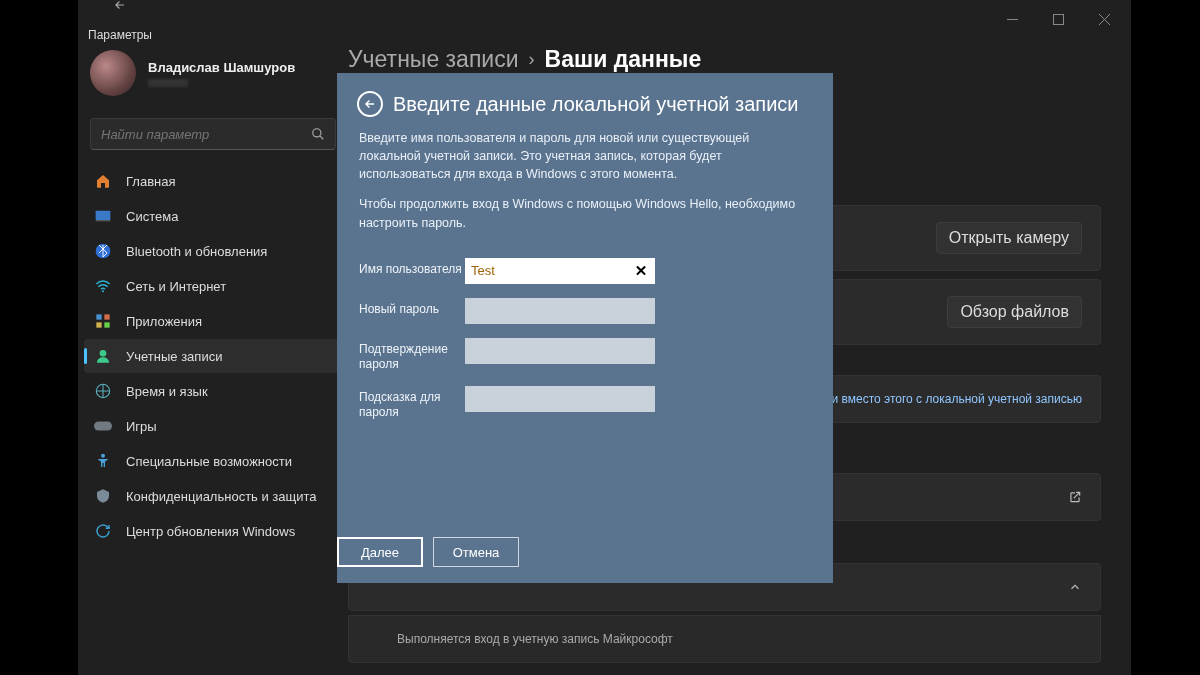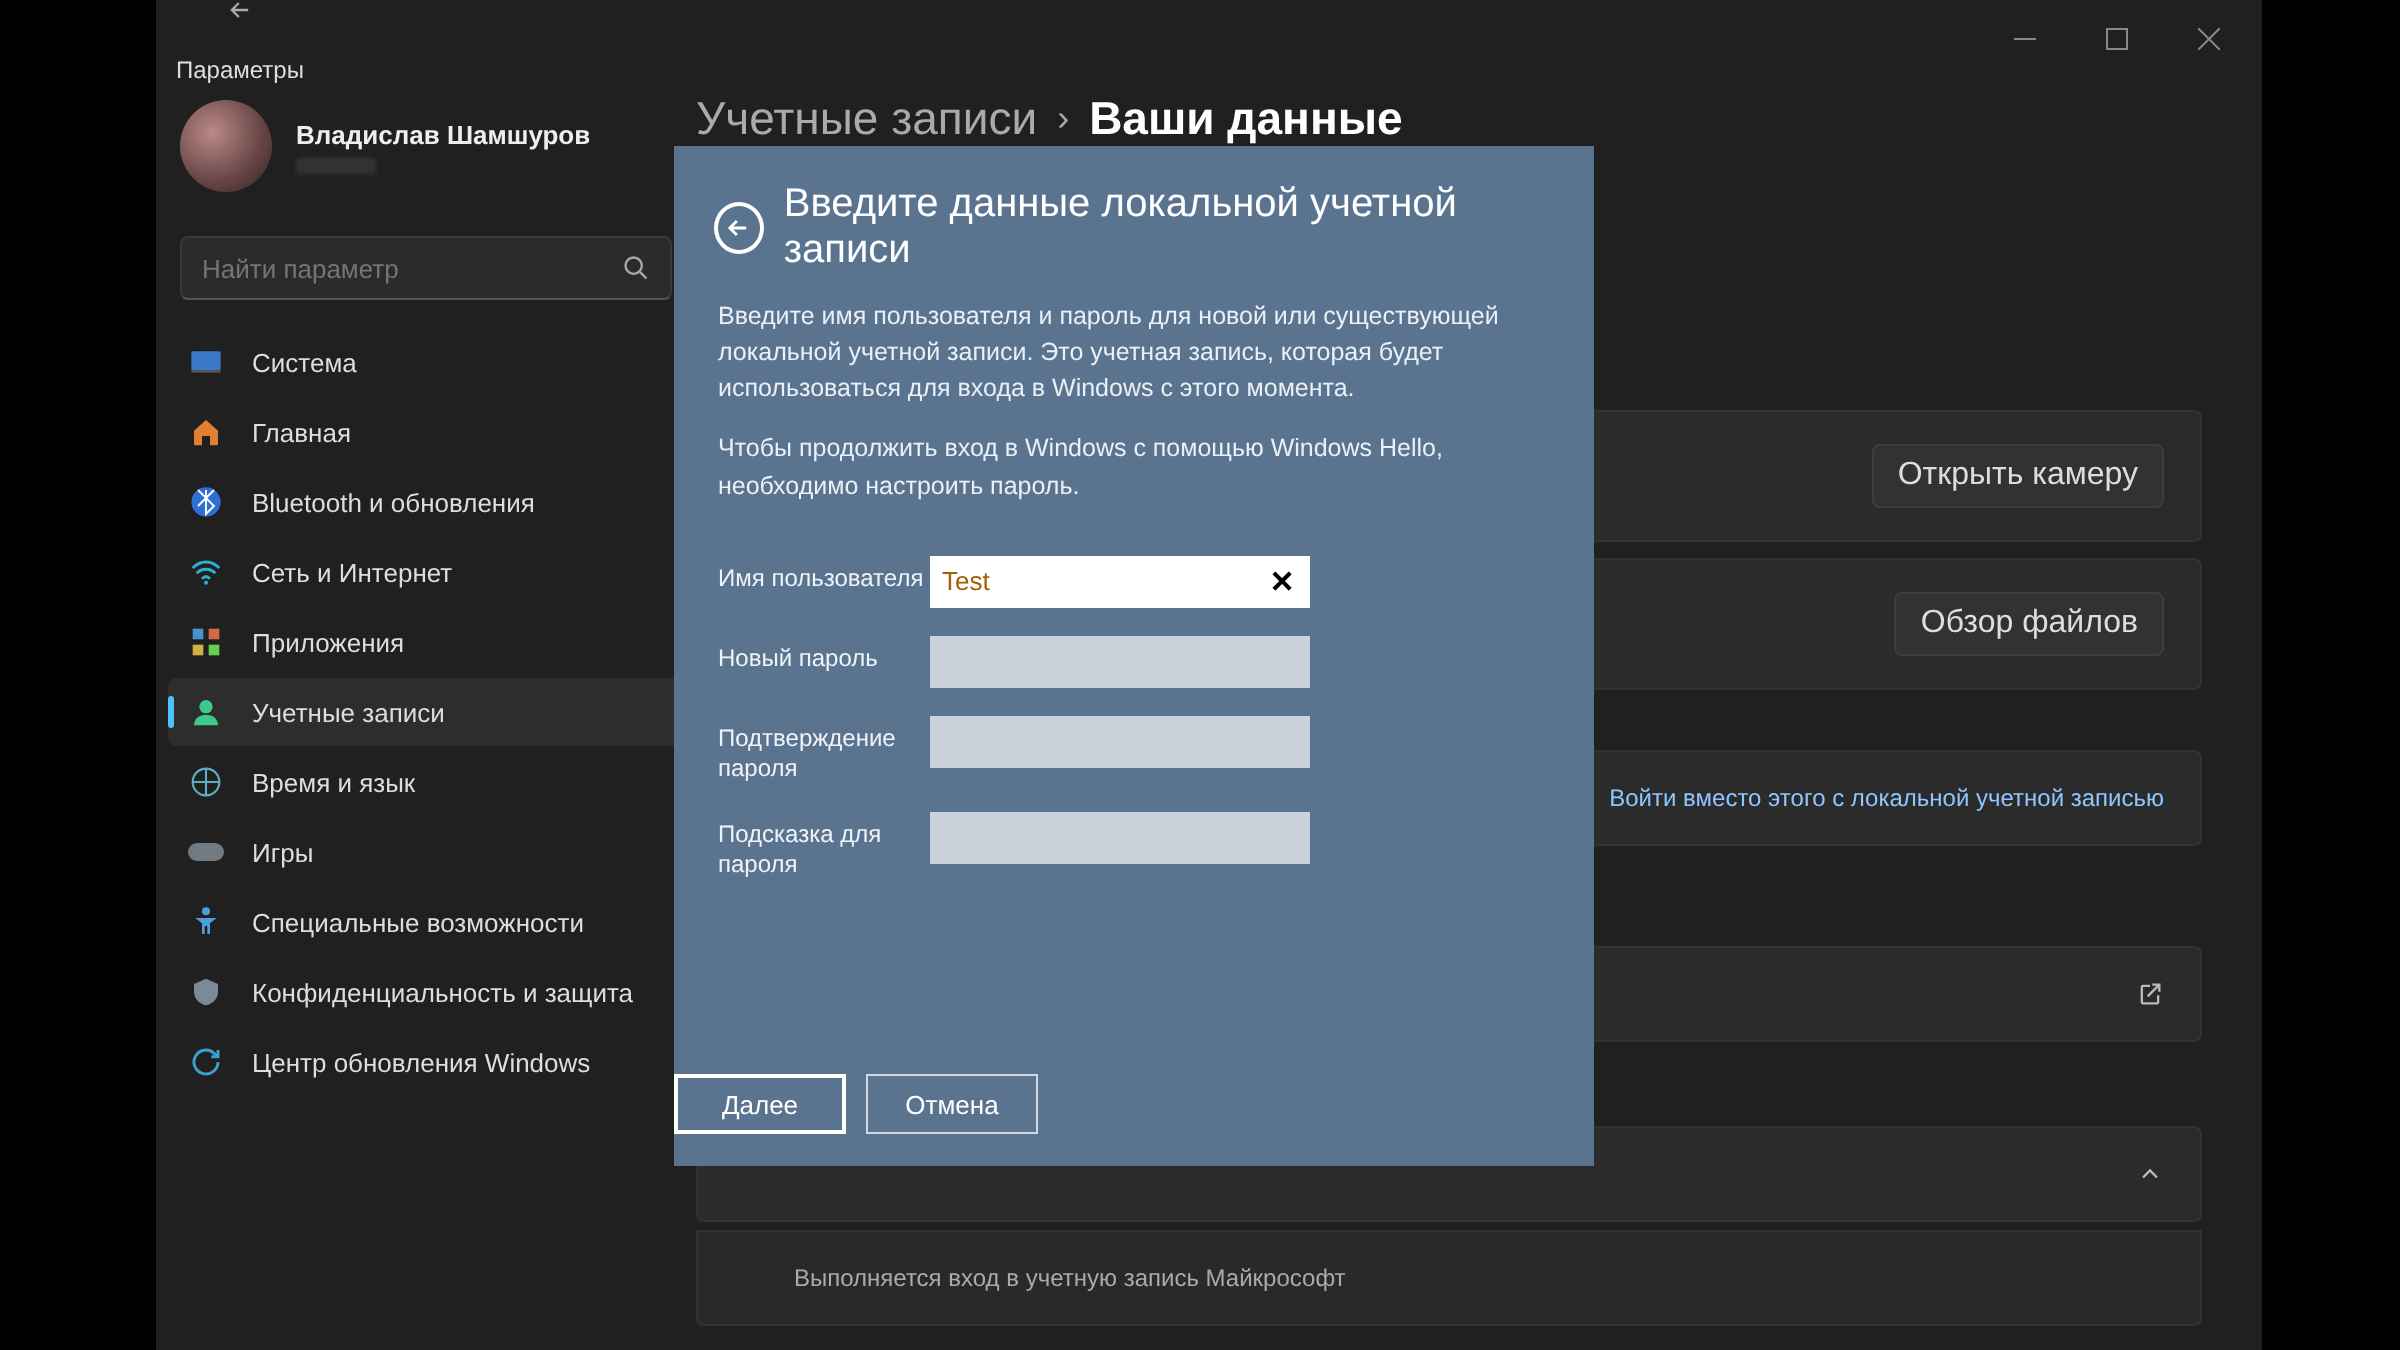--- a/index.html
+++ b/index.html
@@ -30,21 +30,21 @@
   .user-name { font-size: 13px; font-weight: 600; color: #eee; }
   .user-sub { width: 40px; height: 8px; background: #333; margin-top: 4px; border-radius: 2px; filter: blur(1px); }
 
   .search-wrap {
     margin: 4px 6px 14px 6px; position: relative;
     background: #2b2b2b; border: 1px solid #3a3a3a; border-bottom: 1px solid #555;
     border-radius: 4px; height: 32px; display: flex; align-items: center;
   }
   .search-input {
     flex: 1; background: transparent; border: none; outline: none;
-    color: #ccc; font-size: 13px; padding: 0 10px;
+    color: #ccc; font-size: 13px; padding: 0 10px; font-style: italic;
   }
   .search-icon { color: #aaa; padding-right: 10px; }
 
   .nav { display: flex; flex-direction: column; gap: 1px; }
   .nav-item {
     display: flex; align-items: center; gap: 14px;
     padding: 8px 10px; border-radius: 4px; font-size: 13px; color: #ddd;
     cursor: pointer;
   }
   .nav-item.active { background: #2d2d2d; position: relative; }
@@ -76,21 +76,21 @@
   .status-row {
     background: #292929; border: 1px solid #333; border-radius: 0 0 4px 4px;
     padding: 16px 18px 16px 48px; font-size: 12px; color: #aaa; margin-top: -4px;
   }
 
   .help-links { margin-top: 18px; }
   .help-item { display: flex; align-items: center; gap: 14px; color: #ccc; font-size: 12px; padding: 6px 0; cursor: pointer; }
 
   
   .modal {
-    position: absolute; left: 337px; top: 73px; width: 460px; height: 510px;
+    position: absolute; left: 337px; top: 73px; width: 496px; height: 510px;
     background: #5a7490; color: #fff; z-index: 50;
     display: flex; flex-direction: column;
   }
   .modal-head { display: flex; align-items: center; gap: 10px; padding: 18px 20px 8px 20px; }
   .modal-back {
     width: 26px; height: 26px; border: 2px solid #fff; border-radius: 50%;
     display: flex; align-items: center; justify-content: center; cursor: pointer;
   }
   .modal-title { font-size: 20px; font-weight: 400; }
   .modal-body { padding: 4px 22px 0 22px; font-size: 12.5px; line-height: 1.45; }
@@ -174,34 +174,34 @@
           <svg width="14" height="14" viewBox="0 0 24 24" fill="none" stroke="currentColor" stroke-width="2">
               <circle cx="10" cy="10" r="7"></circle>
               <path d="M21 21l-5.5-5.5"></path>
             </svg>
         </span>
       </div>
 
       <nav class="nav">
         <div class="nav-item">
           <span class="nav-icon">
+              <svg width="16" height="16" viewBox="0 0 24 24">
+                <path d="M3 11l9-8 9 8v10a1 1 0 0 1-1 1h-5v-7h-6v7H4a1 1 0 0 1-1-1z" fill="#e08030"></path>
+              </svg>
+            </span>
+          <span>Главная</span>
+        </div>
+        <div class="nav-item">
+          <span class="nav-icon">
               <svg width="16" height="12" viewBox="0 0 24 18">
                 <rect x="1" y="1" width="22" height="14" rx="1" fill="#3a78c8"></rect>
                 <rect x="1" y="15" width="22" height="2" fill="#555"></rect>
               </svg>
             </span>
           <span>Система</span>
-        </div>
-        <div class="nav-item">
-          <span class="nav-icon">
-              <svg width="16" height="16" viewBox="0 0 24 24">
-                <path d="M3 11l9-8 9 8v10a1 1 0 0 1-1 1h-5v-7h-6v7H4a1 1 0 0 1-1-1z" fill="#e08030"></path>
-              </svg>
-            </span>
-          <span>Главная</span>
         </div>
         <div class="nav-item">
           <span class="nav-icon">
               <svg width="16" height="16" viewBox="0 0 24 24">
                 <circle cx="12" cy="12" r="11" fill="#2e6fd6"></circle>
                 <path d="M12 3v18l6-6-6-6 6-6-6 6-6-6m0 12l6-6" stroke="#fff" stroke-width="1.4" fill="none"></path>
               </svg>
             </span>
           <span>Bluetooth и обновления</span>
         </div>

